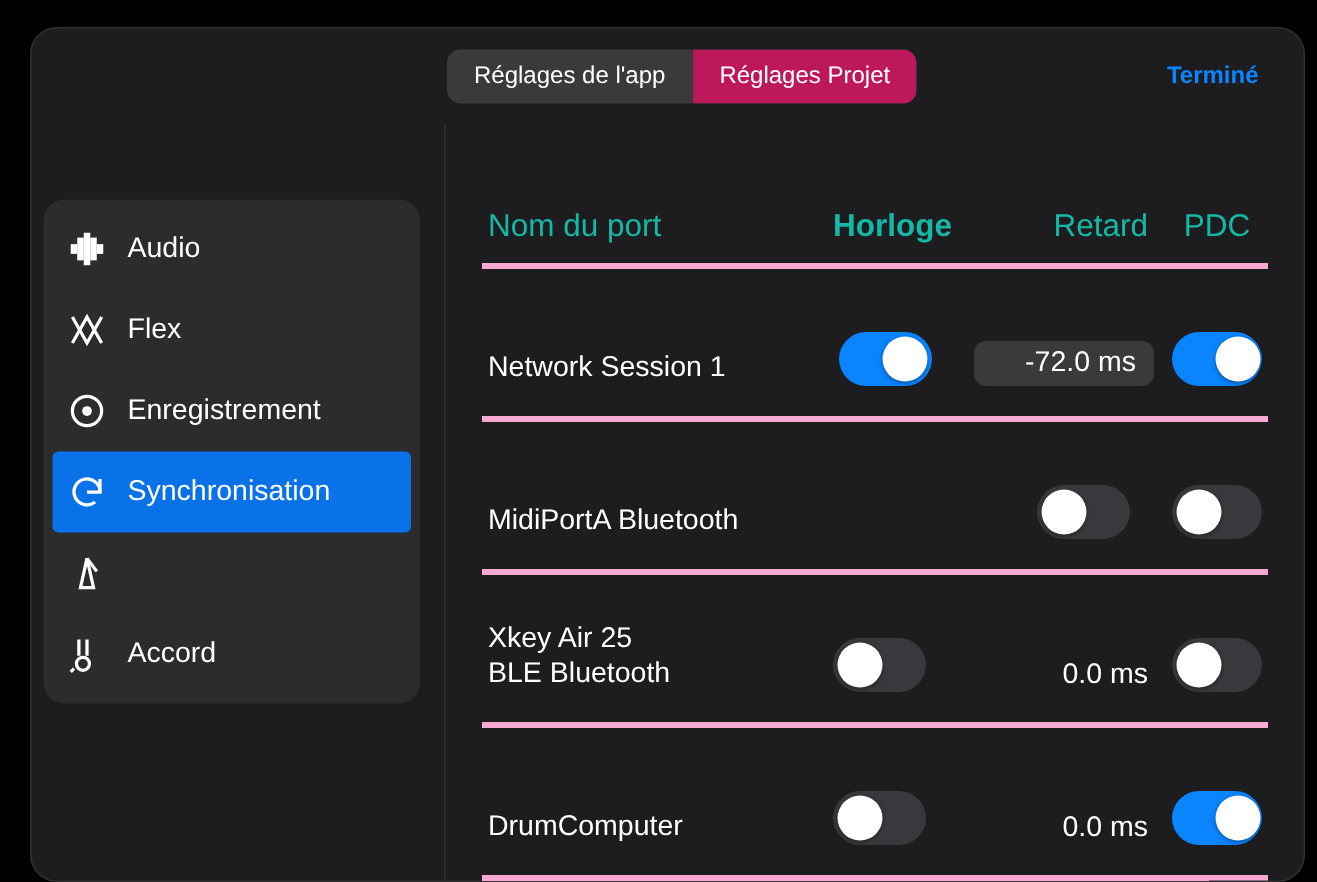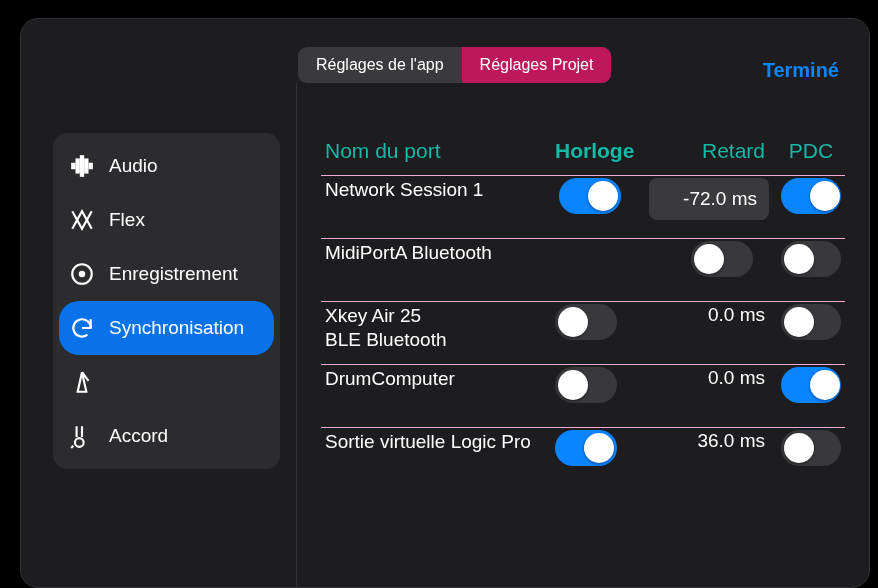--- a/index.html
+++ b/index.html
@@ -1,45 +1,45 @@
 <!DOCTYPE html>
 <html><head>
 <meta charset="utf-8">
 <style>
   html,body{margin:0;padding:0;width:878px;height:588px;background:#000;font-family:-apple-system,BlinkMacSystemFont,"Helvetica Neue",Arial,sans-serif;color:#e6e6e6;overflow:hidden;}
   .modal{position:absolute;left:20px;top:18px;right:8px;bottom:0;background:#1d1d1f;border-radius:18px;border:1px solid #323234;box-shadow:0 12px 40px rgba(0,0,0,.6);overflow:hidden;}
-  .header{display:flex;align-items:flex-end;height:64px;padding:0 24px;}
+  .header{display:flex;align-items:center;height:64px;padding:0 24px;}
   .seg{display:flex;background:#3a3a3c;border-radius:9px;overflow:hidden;margin-left:253px;}
   .seg button{border:0;background:transparent;color:#fff;font-size:16px;padding:9px 18px;cursor:pointer;}
   .seg button.active{background:#be185d;}
-  .done{margin-left:auto;color:#0a84ff;font-size:20px;font-weight:600;background:none;border:0;cursor:pointer;}
+  .done{margin-left:auto;color:#0a84ff;font-size:16px;font-weight:600;background:none;border:0;cursor:pointer;}
   .body{display:flex;height:calc(100% - 64px);}
-  .sidebar{width:276px;padding:50px 16px 0 32px;border-right:1px solid #323234;box-sizing:border-box;}
+  .sidebar{width:276px;padding:50px 16px 0 8px;border-right:1px solid #323234;box-sizing:border-box;}
   .sidelist{background:#2c2c2e;border-radius:14px;padding:6px 0;}
   .srow{display:flex;align-items:center;gap:14px;padding:0 16px;height:54px;font-size:19px;color:#fff;cursor:pointer;}
-  .srow.selected{background:#0a72e8;border-radius:20px;margin:0 6px;padding:0 10px;}
+  .srow.selected{background:#0a72e8;border-radius:4px;margin:0 6px;padding:0 10px;}
   .sic{width:26px;height:26px;display:flex;align-items:center;justify-content:center;flex:0 0 26px;}
   .sic svg{stroke:#fff;fill:none;stroke-width:2;}
   .srow.selected .sic svg{stroke:#fff;}
   .content{flex:1;padding:50px 24px 0 24px;overflow:auto;}
   .tabs{display:flex;justify-content:center;margin-bottom:36px;}
   .tabseg{display:flex;background:#2c2c2e;border-radius:10px;overflow:hidden;}
   .tabseg button{border:0;background:transparent;color:#fff;font-size:17px;padding:10px 26px;cursor:pointer;}
   .tabseg button.active{background:#5a5a5e;}
   .section-label{color:#8e8e93;font-size:14px;letter-spacing:1px;margin:0 0 14px 4px;font-weight:500;}
   .thead{display:flex;color:#14b8a6;font-size:21px;padding:6px 4px 12px 4px;}
   .cname{flex:1;}
   .cclk{width:90px;text-align:left;font-weight:bold;}
   .cdel{width:120px;text-align:right;padding-right:16px;}
   .cpdc{width:60px;text-align:center;}
-  .trow{display:flex;align-items:flex-start;min-height:58px;border-top:1px solid #f9a8d4;padding:2px 4px;}
+  .trow{display:flex;align-items:flex-end;min-height:58px;border-top:4px solid #f9a8d4;padding:20px 4px;}
   .tname{flex:1;color:#fff;font-size:19px;line-height:1.25;}
   .tclk{width:90px;display:flex;align-items:center;}
   .tdel{width:120px;text-align:right;color:#fff;font-size:19px;padding-right:16px;}
-  .tdel.sel{background:#3a3a3c;border-radius:8px;height:42px;display:flex;align-items:center;justify-content:flex-end;margin-right:12px;padding-right:12px;width:108px;}
+  .tdel.sel{background:#3a3a3c;border-radius:8px;height:30px;display:flex;align-items:center;justify-content:flex-end;margin-right:12px;padding-right:12px;width:108px;}
   .tpdc{width:60px;display:flex;align-items:center;justify-content:flex-end;}
   .switch{position:relative;width:62px;height:36px;background:#39393d;border-radius:18px;cursor:pointer;transition:background .15s;}
   .switch.on{background:#0a84ff;}
   .knob{position:absolute;top:3px;left:3px;width:30px;height:30px;background:#fff;border-radius:50%;box-shadow:0 1px 3px rgba(0,0,0,.4);transition:left .15s;}
   .switch.on .knob{left:29px;}
   .switch:not(.on) .knob{background:#fff;}
 </style>
 </head>
 <body>
 

